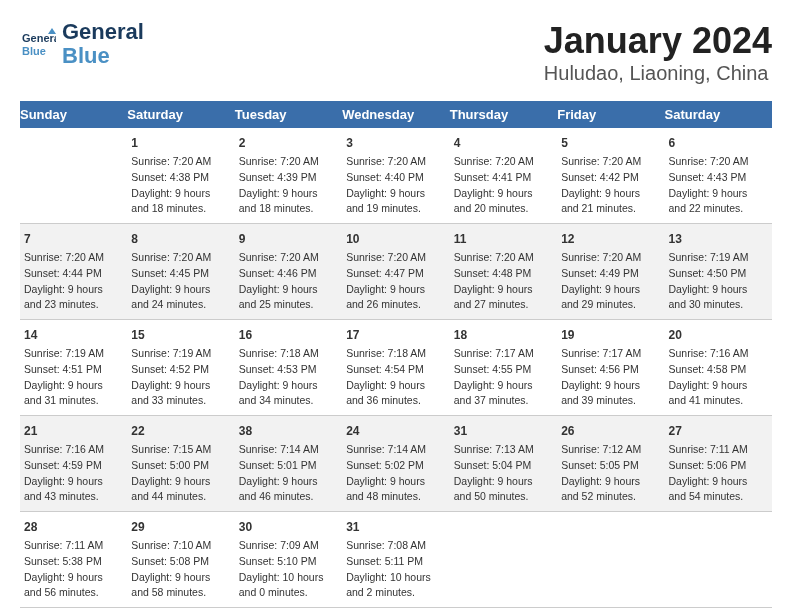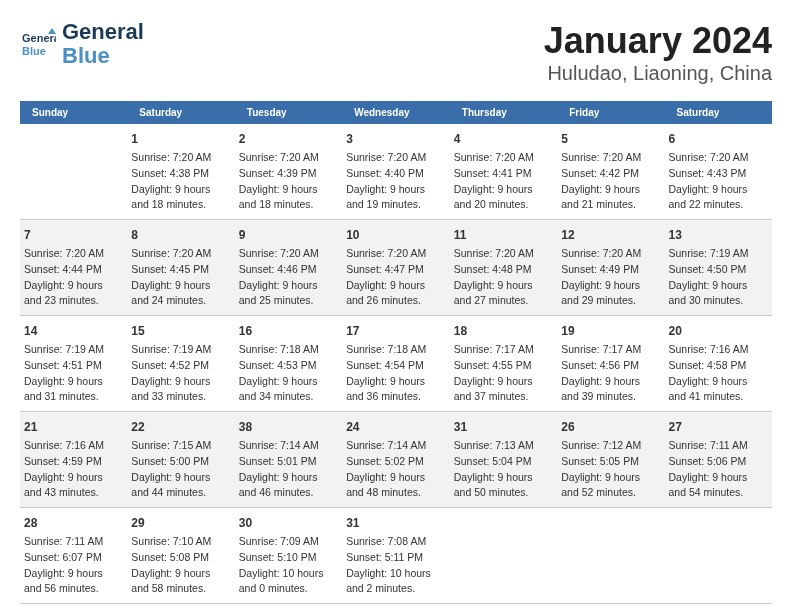--- a/index.html
+++ b/index.html
@@ -28,43 +28,43 @@
       line-height: 1.1;
     }
     .logo-text span {
       color: #4a90c4;
     }
     .logo-icon {
       width: 36px;
       height: 36px;
     }
     .title-block {
-      text-align: right;
+      text-align: left;
       margin-left: 44px;
     }
     .main-title {
       font-size: 36px;
       font-weight: bold;
       color: #222;
     }
     .subtitle {
       font-size: 20px;
       color: #555;
     }
     table {
       width: 100%;
       border-collapse: collapse;
       font-size: 11px;
     }
     thead tr th {
       background-color: #3a6eaa;
       color: #fff;
-      padding: 6px 12px;
+      padding: 6px 0;
       text-align: left;
-      font-size: 10px;
+      font-size: 13px;
       font-weight: bold;
     }
     tbody tr {
       border-bottom: 1px solid #ccc;
     }
     tbody tr:nth-child(odd) {
       background-color: #fff;
     }
     tbody tr:nth-child(even) {
       background-color: #f2f2f2;
@@ -316,21 +316,21 @@
           <div>Sunrise: 7:11 AM</div>
           <div>Sunset: 5:06 PM</div>
           <div>Daylight: 9 hours</div>
           <div>and 54 minutes.</div>
         </td>
       </tr>
       <tr>
         <td>
           <span class="day-num">28</span>
           <div>Sunrise: 7:11 AM</div>
-          <div>Sunset: 6:07 PM</div>
+          <div>Sunset: 5:38 PM</div>
           <div>Daylight: 9 hours</div>
           <div>and 56 minutes.</div>
         </td>
         <td>
           <span class="day-num">29</span>
           <div>Sunrise: 7:10 AM</div>
           <div>Sunset: 5:08 PM</div>
           <div>Daylight: 9 hours</div>
           <div>and 58 minutes.</div>
         </td>

